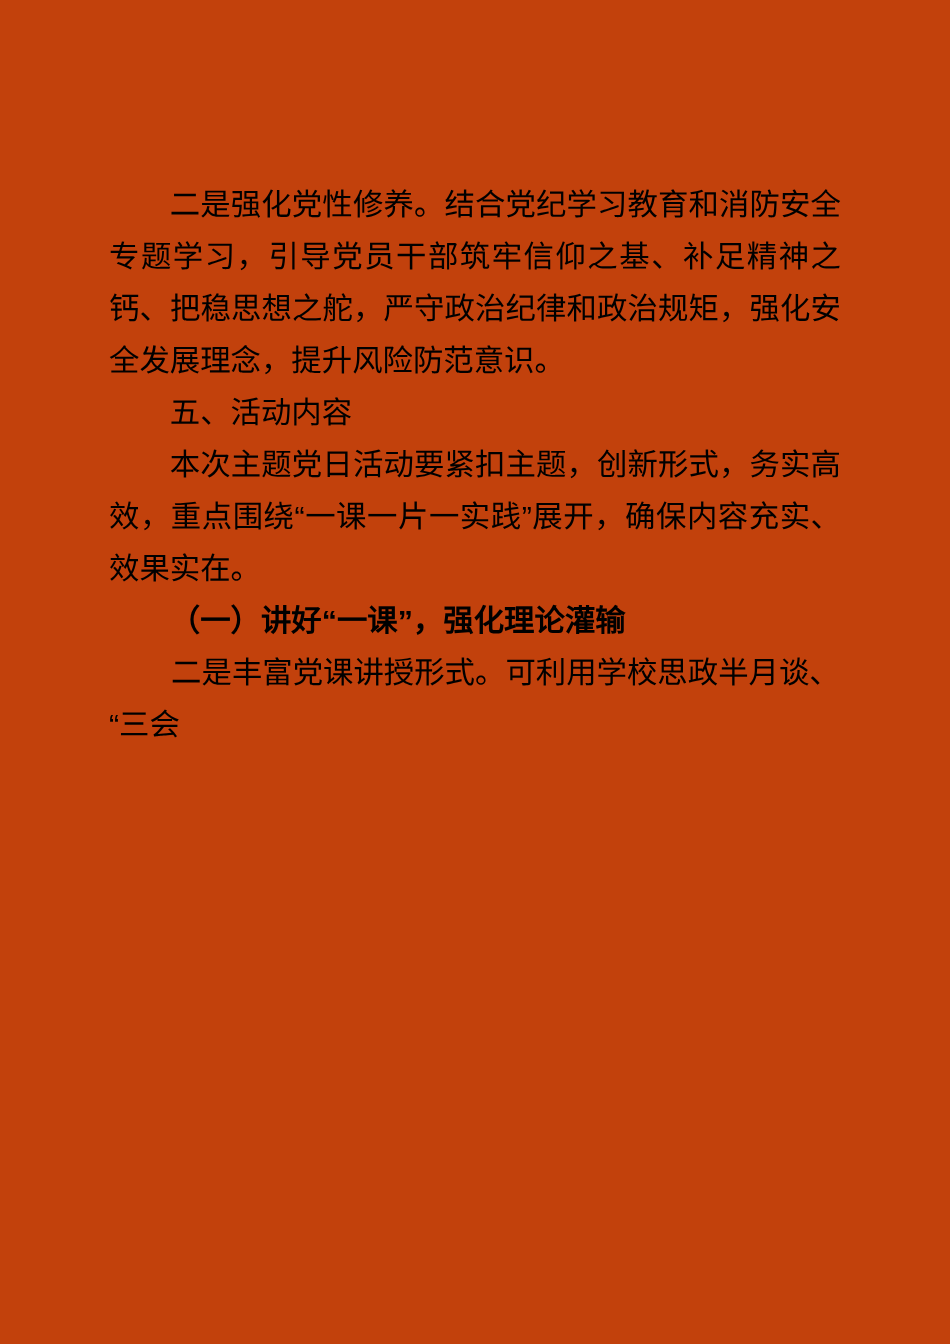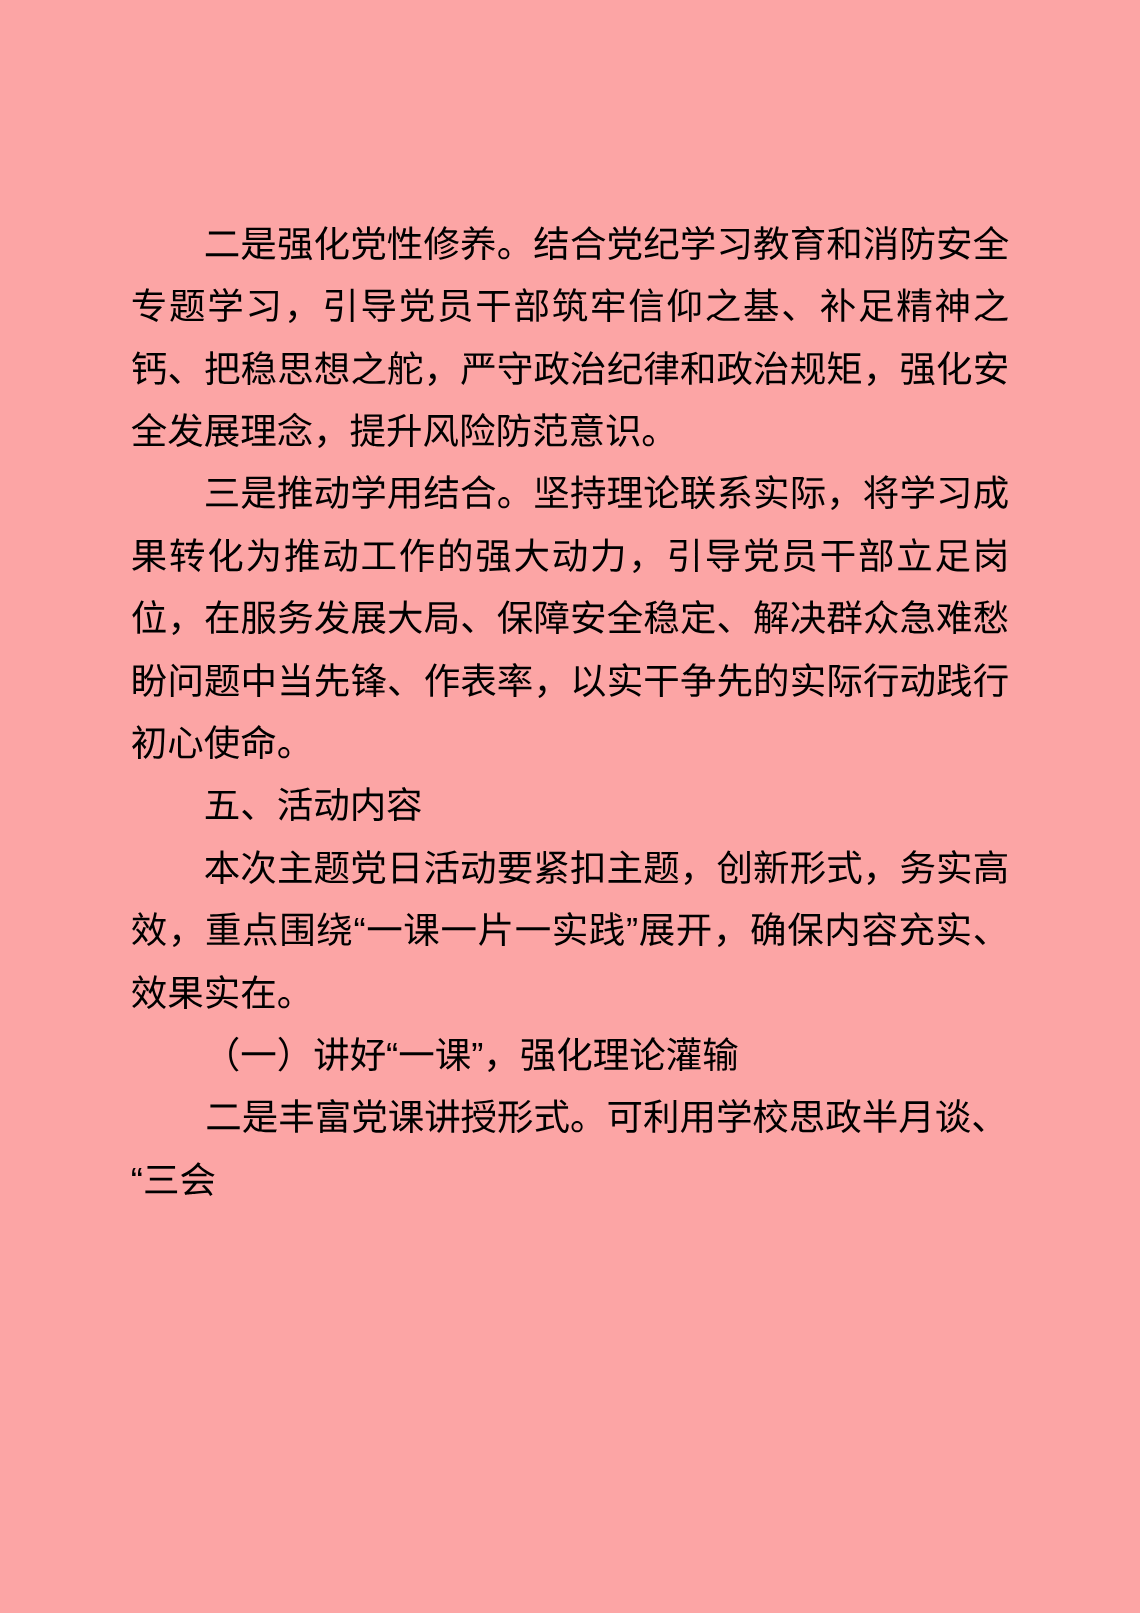--- a/index.html
+++ b/index.html
@@ -6,21 +6,21 @@
   html, body {
     margin: 0;
     padding: 0;
     background: #ffffff;
   }
 
   .page {
     position: relative;
     width: 950px;
     height: 1344px;
-    background: #fca5a5;
+    background: #c2410c;
     margin: 0 auto;
     overflow: hidden;
     box-sizing: border-box;
   }
 
   .doc-body {
     position: absolute;
     left: 109px;
     top: 178px;
     width: 732px;
@@ -41,37 +41,36 @@
     white-space: normal;
     font-weight: 400;
   }
 
   
   .indent {
     text-indent: 60.8px;
   }
 
   .heading-bold {
-    font-weight: 400;
+    font-weight: 700;
   }
 
   
   .short {
     text-align: center;
   }
 </style>
 </head>
 <body>
 
 <div class="page">
   <div class="doc-body">
 
     <p class="para indent">二是强化党性修养。结合党纪学习教育和消防安全专题学习，引导党员干部筑牢信仰之基、补足精神之钙、把稳思想之舵，严守政治纪律和政治规矩，强化安全发展理念，提升风险防范意识。</p>
 
-    <p class="para indent">三是推动学用结合。坚持理论联系实际，将学习成果转化为推动工作的强大动力，引导党员干部立足岗位，在服务发展大局、保障安全稳定、解决群众急难愁盼问题中当先锋、作表率，以实干争先的实际行动践行初心使命。</p>
 
     <p class="para indent short">五、活动内容</p>
 
     <p class="para indent">本次主题党日活动要紧扣主题，创新形式，务实高效，重点围绕“一课一片一实践”展开，确保内容充实、效果实在。</p>
 
     <p class="para indent short heading-bold">（一）讲好“一课”，强化理论灌输</p>
 
 
     <p class="para indent short">二是丰富党课讲授形式。可利用学校思政半月谈、“三会</p>
 

